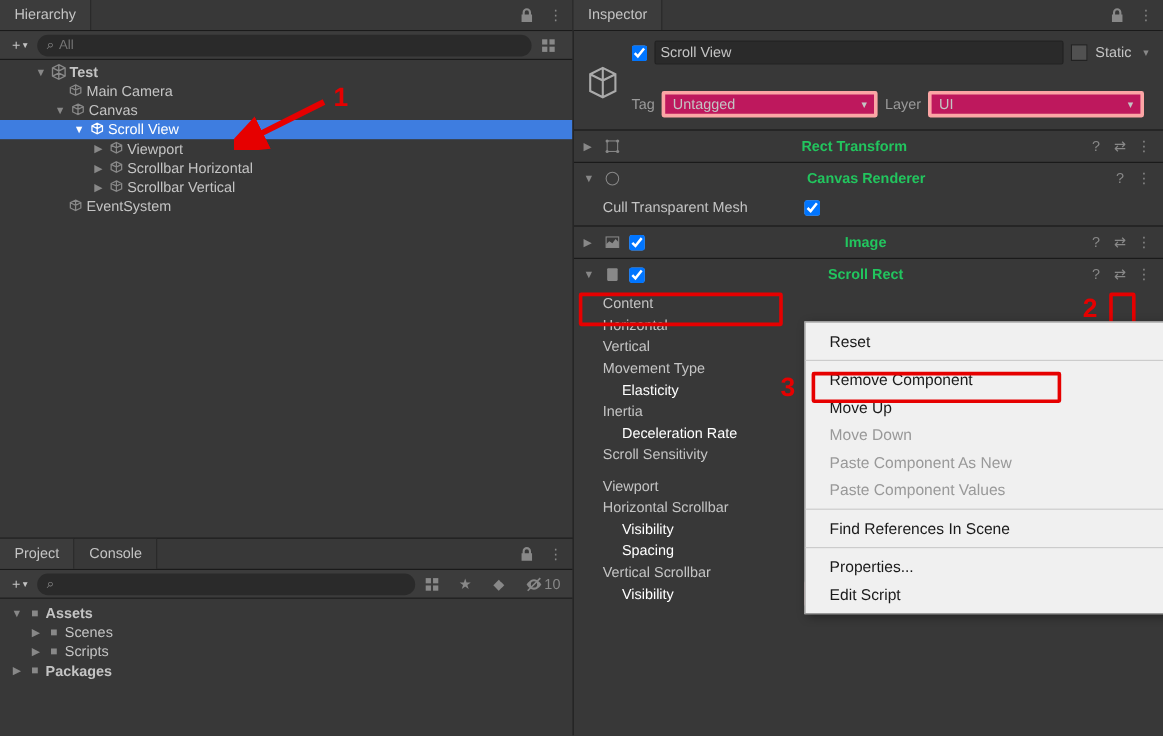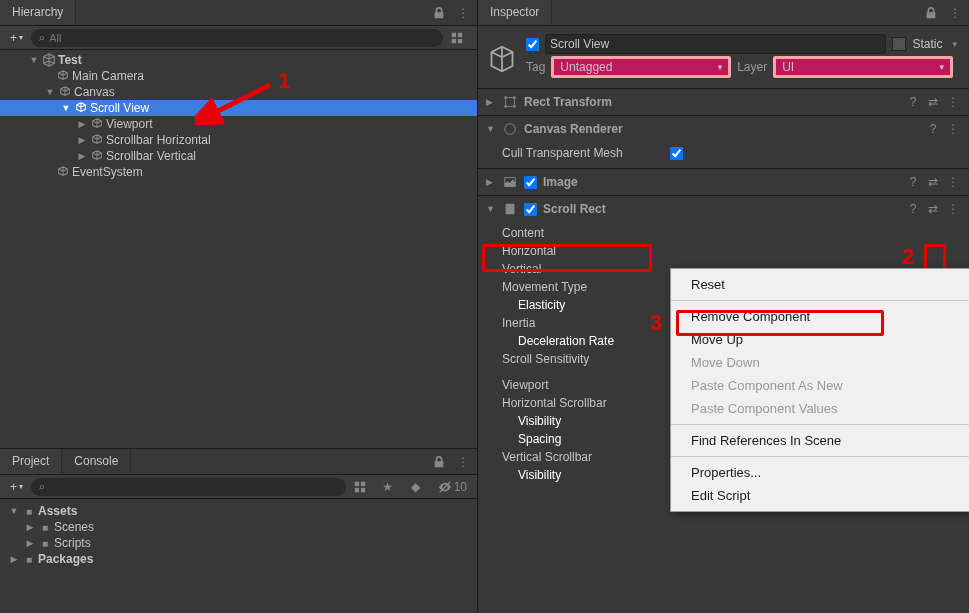--- a/index.html
+++ b/index.html
@@ -45,21 +45,21 @@
 .tag-row { display: flex; align-items: center; gap: 6px; padding: 2px 8px 6px 46px; }
 .tag-label { color: #9a9a9a; font-size: 12px; }
 .dropdown { background: #be185d; border: 3px solid #fca5a5; padding: 1px 6px; display: flex; align-items: center; gap: 6px; border-radius: 2px; flex: 1; cursor: pointer; }
 .dropdown span:first-child { flex: 1; }
 
 .component { border-top: 1px solid #1a1a1a; }
 .comp-header { display: flex; align-items: center; padding: 4px 8px; gap: 6px; height: 26px; }
 .comp-foldout { width: 10px; color: #888; font-size: 9px; cursor: pointer; }
 .comp-icon { width: 16px; height: 16px; display: flex; align-items: center; justify-content: center; }
 .comp-cb { cursor: pointer; }
-.comp-title { flex: 1; font-weight: bold; color: #a3a3a3; }
+.comp-title { flex: 1; font-weight: bold; color: #22c55e; text-align: center; }
 .comp-btns { display: flex; gap: 4px; align-items: center; }
 .comp-ibtn { width: 16px; height: 16px; display: flex; align-items: center; justify-content: center; color: #888; cursor: pointer; }
 
 .comp-body { padding: 2px 8px 6px 24px; }
 .prop-row { display: flex; align-items: center; height: 18px; gap: 8px; }
 .prop-label { width: 160px; color: #c4c4c4; font-size: 12px; }
 .prop-sublabel { padding-left: 16px; width: 160px; color: #ffffff; font-size: 12px; }
 .prop-field { flex: 1; background: #2a2a2a; border: 1px solid #222; padding: 1px 4px; border-radius: 2px; color: #c4c4c4; display: flex; align-items: center; gap: 4px; }
 .obj-field { background: #2a2a2a; border: 1px solid #222; padding: 1px 4px; border-radius: 2px; flex: 1; display: flex; align-items: center; }
 .obj-field-circle { width: 14px; text-align: center; color: #888; cursor: pointer; }
@@ -271,21 +271,21 @@
           </svg>
       </div>
       <div style="flex:1">
         <div class="insp-name-row">
           <input type="checkbox" checked="" style="">
           <input class="insp-name-field" value="Scroll View" style="">
           <div class="static-cb"></div>
           <span class="static-label">Static</span>
           <span class="dd-arrow">▾</span>
         </div>
-        <div class="tag-row" style="padding-left:0;margin-top:0">
+        <div class="tag-row" style="padding-left:0;margin-top:20px">
           <span class="tag-label">Tag</span>
           <div class="dropdown">
             <span>Untagged</span>
             <span style="font-size:9px">▾</span>
           </div>
           <span class="tag-label">Layer</span>
           <div class="dropdown">
             <span>UI</span>
             <span style="font-size:9px">▾</span>
           </div>

